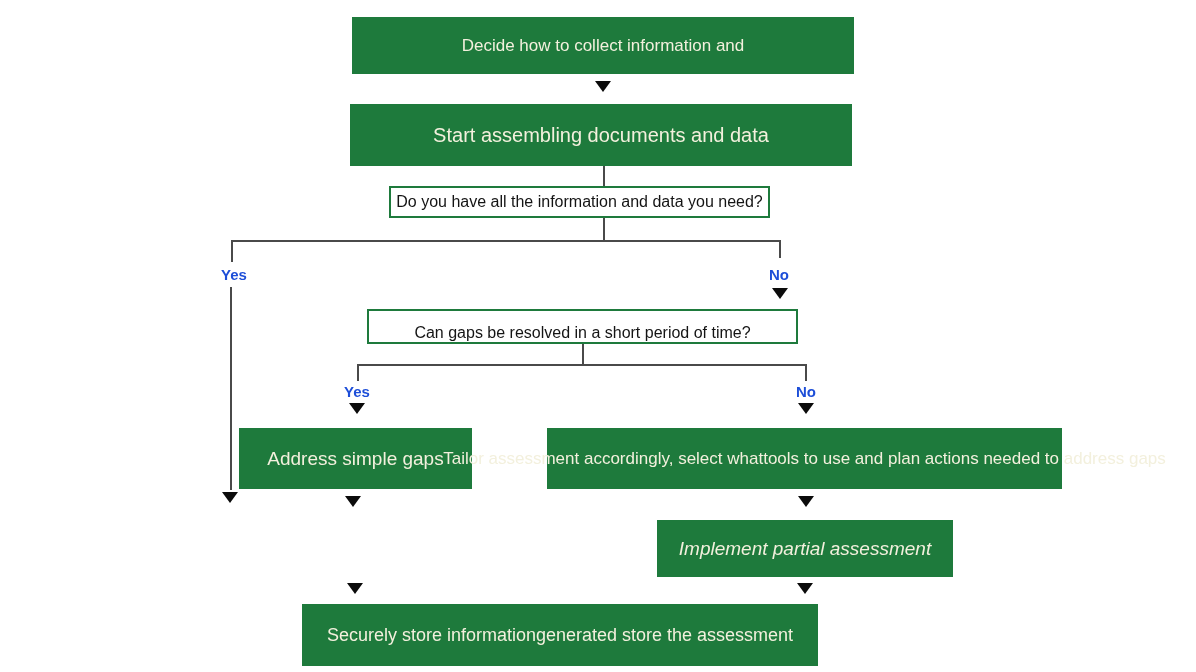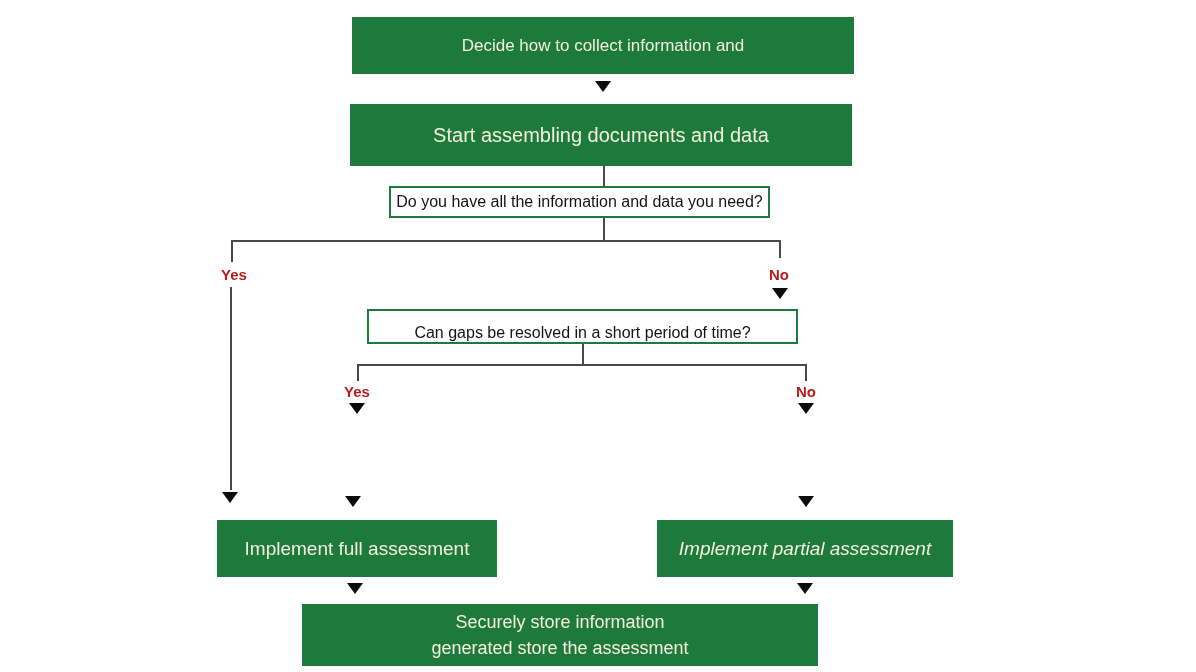--- a/index.html
+++ b/index.html
@@ -19,21 +19,21 @@
     height: 672px;
     background: var(--background);
     font-family: "Liberation Sans", sans-serif;
     overflow: hidden;
   }
   .gbox {
     position: absolute;
     background: var(--box-green);
     color: var(--box-text);
     display: flex;
-    flex-direction: column;
+    flex-direction: row;
     align-items: center;
     justify-content: center;
     text-align: center;
     white-space: nowrap;
   }
   .qbox {
     position: absolute;
     background: var(--background);
     border: 2px solid var(--decision-border);
     color: var(--decision-text);
@@ -49,21 +49,21 @@
     position: absolute;
     width: 0; height: 0;
     border-left: 8px solid transparent;
     border-right: 8px solid transparent;
     border-top: 11px solid var(--arrow);
   }
   .blabel {
     position: absolute;
     font-weight: bold;
     font-size: 15px;
-    color: #b91c1c;
+    color: #1d4ed8;
     transform: translateX(-50%);
     white-space: nowrap;
   }
 </style>
 </head>
 <body>
 
 <div class="stage">
 
   <div class="gbox" style="left:352px; top:17px; width:502px; height:57px; font-size:17px; line-height:23px;">
@@ -103,28 +103,32 @@
   <div class="hline" style="left:357px; top:364px; width:450px;"></div>
   <div class="vline" style="left:357px; top:364px; height:17px;"></div>
   <div class="vline" style="left:805px; top:364px; height:17px;"></div>
 
   <div class="blabel" style="left:357px; top:383px;">Yes</div>
   <div class="blabel" style="left:806px; top:383px;">No</div>
 
   <div class="tri" style="left:349px; top:403px;"></div>
   <div class="tri" style="left:798px; top:403px;"></div>
 
+  <div class="gbox" style="left:239px; top:428px; width:233px; height:61px; font-size:19px;">
+    <div>Address simple gaps</div>
+  </div>
 
+  <div class="gbox" style="left:547px; top:428px; width:515px; height:61px; font-size:17px; line-height:25px;">
+    <div>Tailor assessment accordingly, select what</div>
+    <div>tools to use and plan actions needed to address gaps</div>
+  </div>
 
   <div class="tri" style="left:345px; top:496px;"></div>
   <div class="tri" style="left:798px; top:496px;"></div>
 
-  <div class="gbox" style="left:217px; top:520px; width:280px; height:57px; font-size:19px;">
-    <div>Implement full assessment</div>
-  </div>
 
   <div class="gbox" style="left:657px; top:520px; width:296px; height:57px; font-size:19px;font-style:italic;">
     <div>Implement partial assessment</div>
   </div>
 
   <div class="tri" style="left:347px; top:583px;"></div>
   <div class="tri" style="left:797px; top:583px;"></div>
 
   <div class="gbox" style="left:302px; top:604px; width:516px; height:62px; font-size:18px; line-height:26px;">
     <div>Securely store information</div>

